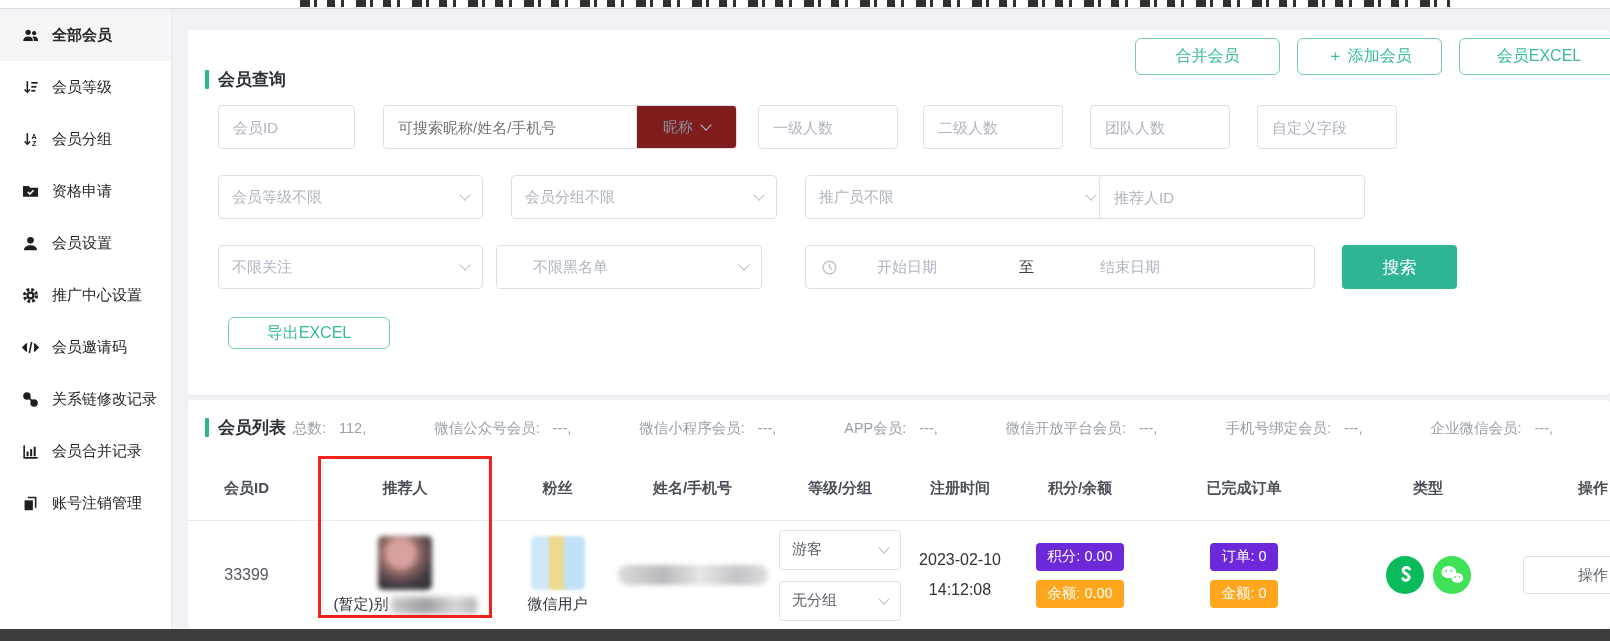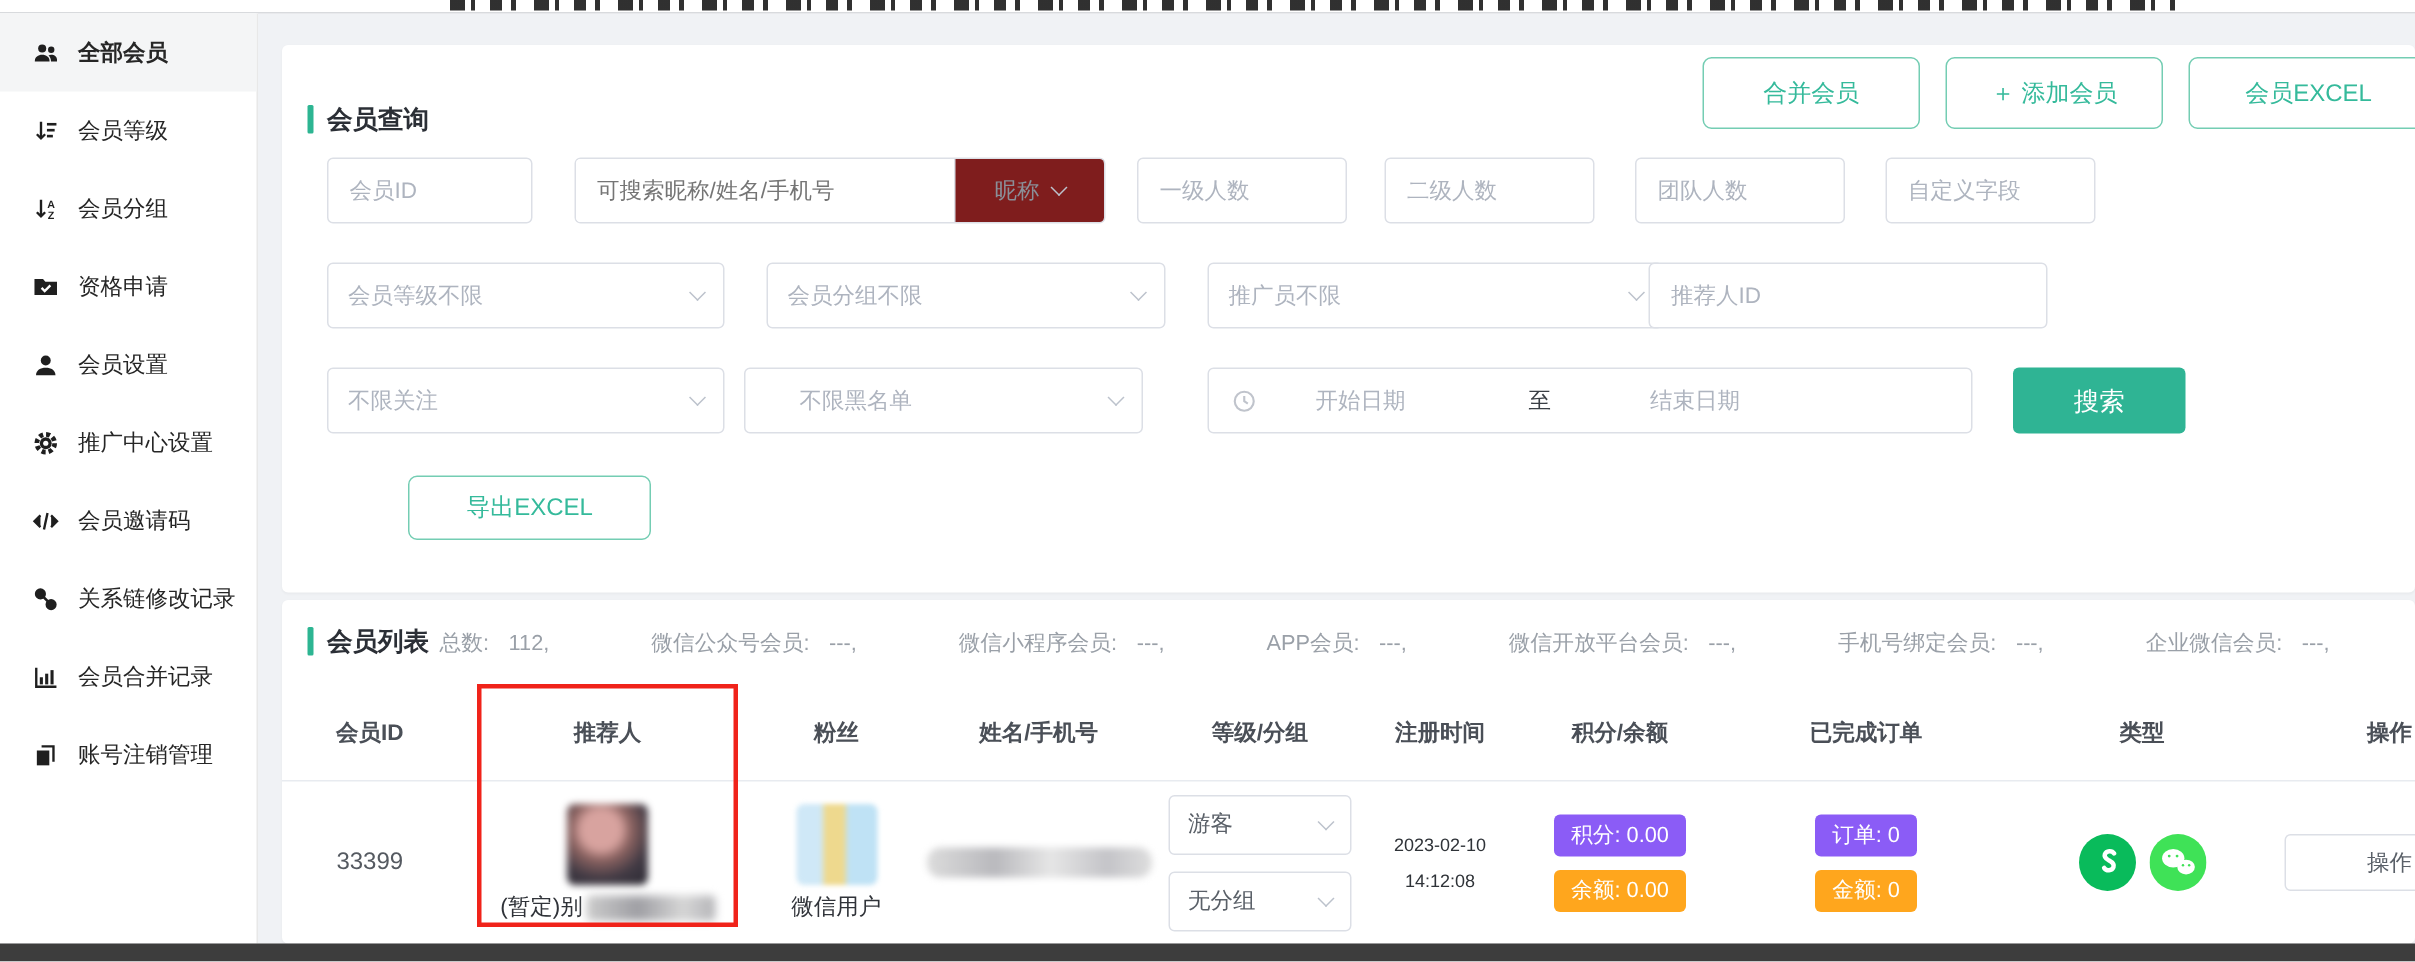--- a/index.html
+++ b/index.html
@@ -21,21 +21,21 @@
   
   .card { position:absolute; left:188px; background:#fff; border-radius:4px; box-shadow:0 1px 2px rgba(0,0,0,.04); overflow:hidden; }
   .card1 { top:30px; width:1422px; height:365px; }
   .card2 { top:400px; width:1422px; height:229px;padding-left:12px; }
 
   .sec-head { position:absolute; left:17px; display:flex; align-items:center; }
   .accent-bar { width:4px; height:19px; background:#2db592; margin-right:9px; border-radius:1px; }
   .sec-title { font-size:17px; font-weight:bold; color:#2b2f36; }
 
   
-  .btn-outline { position:absolute; height:48px; border:1px solid #74cdb3; border-radius:6px; background:#fff; color:#35ba9b;
+  .btn-outline { position:absolute; height:37px; border:1px solid #74cdb3; border-radius:6px; background:#fff; color:#35ba9b;
     font-size:16px; display:flex; align-items:center; justify-content:center; cursor:pointer; }
   .btn-primary { position:absolute; background:#2fb494; color:#fff; border-radius:4px; font-size:17px;
     display:flex; align-items:center; justify-content:center; cursor:pointer; border:none; }
 
   
   .inp { position:absolute; height:44px; border:1px solid #dcdfe6; border-radius:4px; background:#fff;
     font-size:15px; color:#606266; padding:0 14px; font-family:inherit; }
   .inp::placeholder { color:#aeb4bf; }
   .sel { position:absolute; height:44px; border:1px solid #dcdfe6; border-radius:4px; background:#fff;
     display:flex; align-items:center; justify-content:space-between; padding:0 13px; cursor:pointer; }
@@ -70,23 +70,23 @@
   .avatar-fans { background:linear-gradient(90deg,#cfe8f7 0 30%, #eed98e 36% 58%, #bfe2f5 64% 100%); filter:blur(1.8px); }
   .ref-line { font-size:15px; color:#303339; display:flex; align-items:flex-end; }
   .blur-inline { display:inline-block; width:86px; height:17px; margin-left:2px; border-radius:3px;
     background:linear-gradient(90deg,#cccccc,#9f9fa4 40%,#d6d6d6 75%,#b5b5b8); filter:blur(3px); }
   .fans-name { font-size:15px; color:#303339; }
   .name-blur { width:150px; height:20px; border-radius:9px;
     background:linear-gradient(90deg,#dcdcdc,#b9b9bd 30%,#e6e6e6 55%,#c4c4c8 80%,#dedede); filter:blur(2.5px); }
   .msel { width:122px; height:40px; border:1px solid #dcdfe6; border-radius:4px; background:#fff;
     display:flex; align-items:center; justify-content:space-between; padding:0 12px; cursor:pointer; margin:3px 0; }
   .msel span { font-size:15px; color:#5a6068; }
-  .dt { font-size:12px; color:#2f3338; line-height:1.55; text-align:center; }
+  .dt { font-size:16px; color:#2f3338; line-height:1.55; text-align:center; }
   .badge { height:28px; border-radius:4px; color:#fff; font-size:14.5px; display:flex; align-items:center; justify-content:center; padding:0 11px; margin:2px 0; }
-  .badge.teal { background:#8b5cf6; }
+  .badge.teal { background:#6d28d9; }
   .badge.orange { background:#ffa61d; }
   .typewrap { flex-direction:row !important; gap:9px; }
   .type-ic { width:38px; height:38px; display:block; }
   .action-btn { width:140px; height:38px; border:1px solid #dcdfe6; border-radius:4px; background:#fff;
     font-size:15px; color:#5a6068; display:flex; align-items:center; justify-content:center; cursor:pointer; }
 
   .redbox { position:absolute; left:130px; top:56px; width:174px; height:162px; border:3px solid #f0231a; pointer-events:none; }
 
   .bottombar { position:absolute; left:0; top:629px; width:1610px; height:12px; background:#3d3d3d; }
 </style>
@@ -253,21 +253,21 @@
           <circle cx="12" cy="12" r="8"></circle>
           <path d="M12 7.5V12l3 2"></path>
         </svg>
     </span>
     <span class="ph" style="margin-left:38px;">开始日期</span>
     <span class="to" style="margin-left:82px;">至</span>
     <span class="ph" style="margin-left:66px;">结束日期</span>
   </div>
   <button class="btn-primary" style="left:1154px; top:215px; width:115px; height:44px;">搜索</button>
 
-  <button class="btn-outline" style="left:40px; top:287px; width:162px; height:43px;margin-left:44px;">导出EXCEL</button>
+  <button class="btn-outline" style="left:40px; top:287px; width:162px; height:32px;">导出EXCEL</button>
 </div>
 
 <div class="card card2">
   <div class="sec-head" style="top:16px;">
     <span class="accent-bar"></span>
     <span class="sec-title">会员列表</span>
   </div>
   <div class="stats" style="top:19px;">
     <span class="stat"><span>总数:</span><b>112,</b></span>
     <span class="stat"><span>微信公众号会员:</span><b>---,</b></span>

